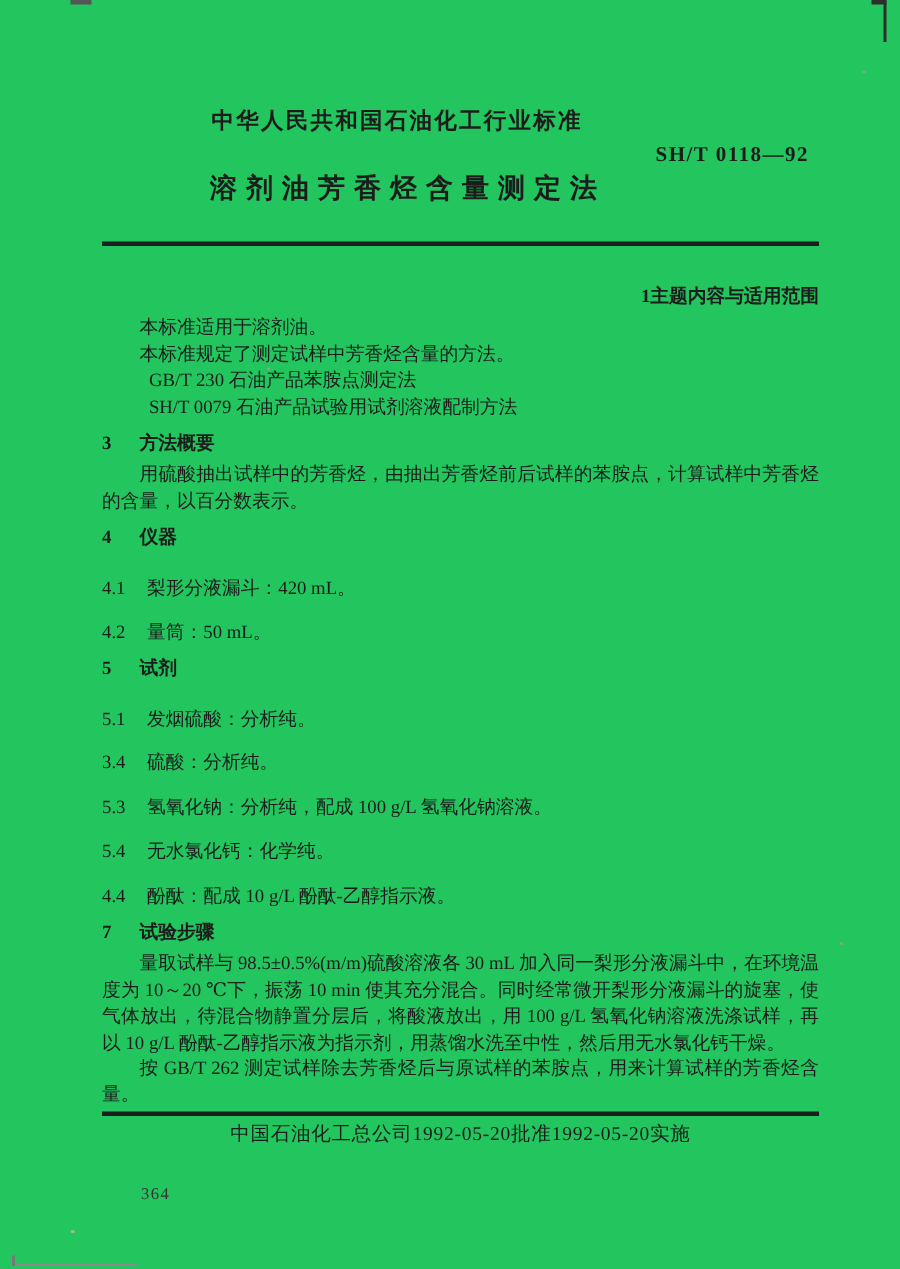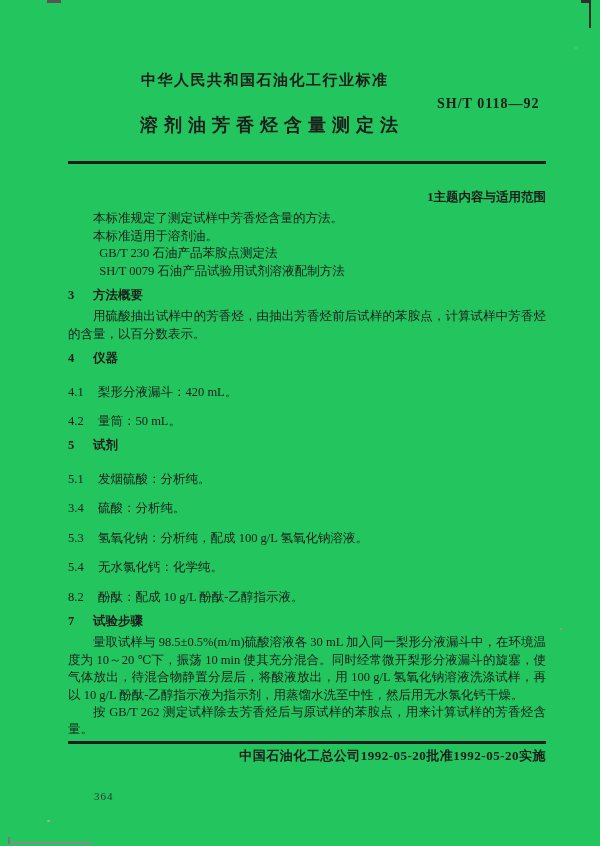--- a/index.html
+++ b/index.html
@@ -52,22 +52,22 @@
     margin:0;text-align:justify;text-indent:2em;
   }
   .ref{
     margin:0;padding-left:2.5em;text-indent:0;
   }
   .clause{margin:0;}
   .clause-num{display:inline-block;width:2.4em;font-weight:normal;margin-top:12px;}
   
   .footer{
     position:absolute;left:68px;top:747px;width:478px;
-    display:flex;justify-content:flex-end;
-    font-size:13px;font-weight:bold;letter-spacing:0.5px;
+    display:flex;justify-content:center;
+    font-size:13px;font-weight:normal;letter-spacing:0.5px;
   }
   .page-num{
     position:absolute;left:94px;top:790px;
     font-size:11px;color:#333;letter-spacing:1px;
   }
   
   .art{position:absolute;background:#3a3a3a;}
   .art.tl{left:47px;top:0;width:14px;height:3px;background:#555;}
   .art.tr-v{left:589px;top:1px;width:2px;height:27px;background:#2e2e2e;}
   .art.tr-h{left:581px;top:0;width:10px;height:3px;background:#2e2e2e;}
@@ -96,22 +96,22 @@
 
   <div class="org-line">中华人民共和国石油化工行业标准</div>
   <div class="std-code">SH/T 0118—92</div>
   <h1 class="doc-title">溶剂油芳香烃含量测定法</h1>
   <div class="rule top"></div>
 
   <div class="body">
 
     <section>
       <h2 class="sec-h first"><span class="sec-num">1</span><span>主题内容与适用范围</span></h2>
+      <p class="para">本标准适用于溶剂油。</p>
       <p class="para">本标准规定了测定试样中芳香烃含量的方法。</p>
-      <p class="para">本标准适用于溶剂油。</p>
     </section>
 
     <section>
       <p class="para ref">GB/T 230   石油产品苯胺点测定法</p>
       <p class="para ref">SH/T 0079   石油产品试验用试剂溶液配制方法</p>
     </section>
 
     <section>
       <h2 class="sec-h"><span class="sec-num">3</span><span>方法概要</span></h2>
       <p class="para">用硫酸抽出试样中的芳香烃，由抽出芳香烃前后试样的苯胺点，计算试样中芳香烃的含量，以百分数表示。</p>
@@ -122,21 +122,21 @@
       <p class="clause"><span class="clause-num">4.1</span><span>梨形分液漏斗：420 mL。</span></p>
       <p class="clause"><span class="clause-num">4.2</span><span>量筒：50 mL。</span></p>
     </section>
 
     <section>
       <h2 class="sec-h"><span class="sec-num">5</span><span>试剂</span></h2>
       <p class="clause"><span class="clause-num">5.1</span><span>发烟硫酸：分析纯。</span></p>
       <p class="clause"><span class="clause-num">3.4</span><span>硫酸：分析纯。</span></p>
       <p class="clause"><span class="clause-num">5.3</span><span>氢氧化钠：分析纯，配成 100 g/L 氢氧化钠溶液。</span></p>
       <p class="clause"><span class="clause-num">5.4</span><span>无水氯化钙：化学纯。</span></p>
-      <p class="clause"><span class="clause-num">8.2</span><span>酚酞：配成 10 g/L 酚酞-乙醇指示液。</span></p>
+      <p class="clause"><span class="clause-num">4.4</span><span>酚酞：配成 10 g/L 酚酞-乙醇指示液。</span></p>
     </section>
 
 
     <section>
       <h2 class="sec-h"><span class="sec-num">7</span><span>试验步骤</span></h2>
       <p class="para">量取试样与 98.5±0.5%(m/m)硫酸溶液各 30 mL 加入同一梨形分液漏斗中，在环境温度为 10～20 ℃下，振荡 10 min 使其充分混合。同时经常微开梨形分液漏斗的旋塞，使气体放出，待混合物静置分层后，将酸液放出，用 100 g/L 氢氧化钠溶液洗涤试样，再以 10 g/L 酚酞-乙醇指示液为指示剂，用蒸馏水洗至中性，然后用无水氯化钙干燥。</p>
       <p class="para">按 GB/T 262 测定试样除去芳香烃后与原试样的苯胺点，用来计算试样的芳香烃含量。</p>
     </section>
 
   </div>

